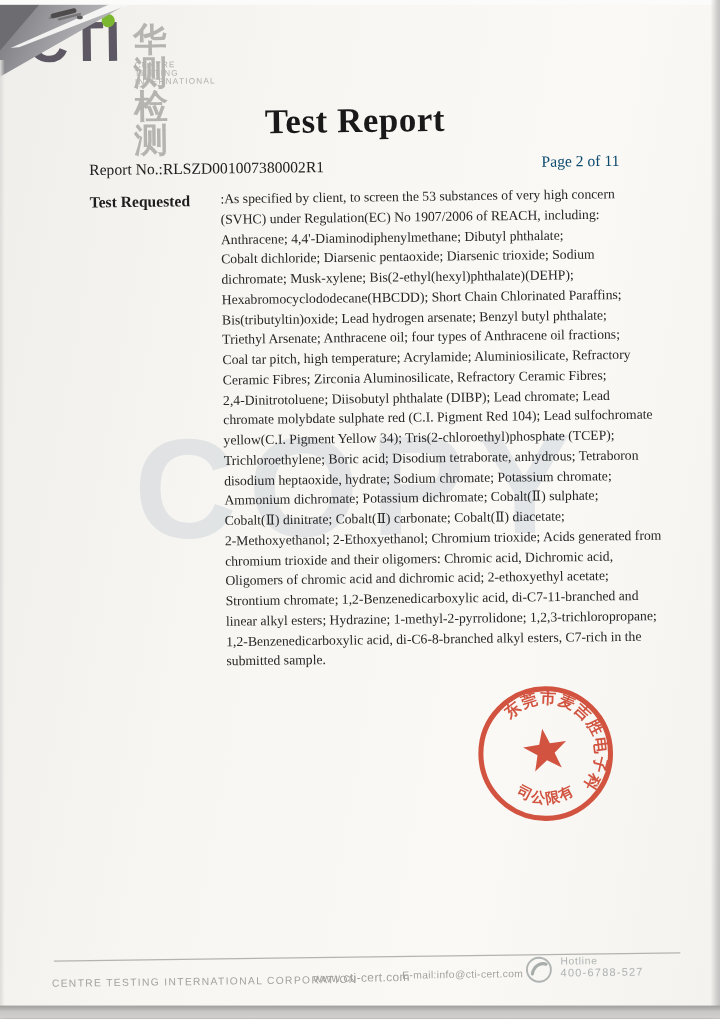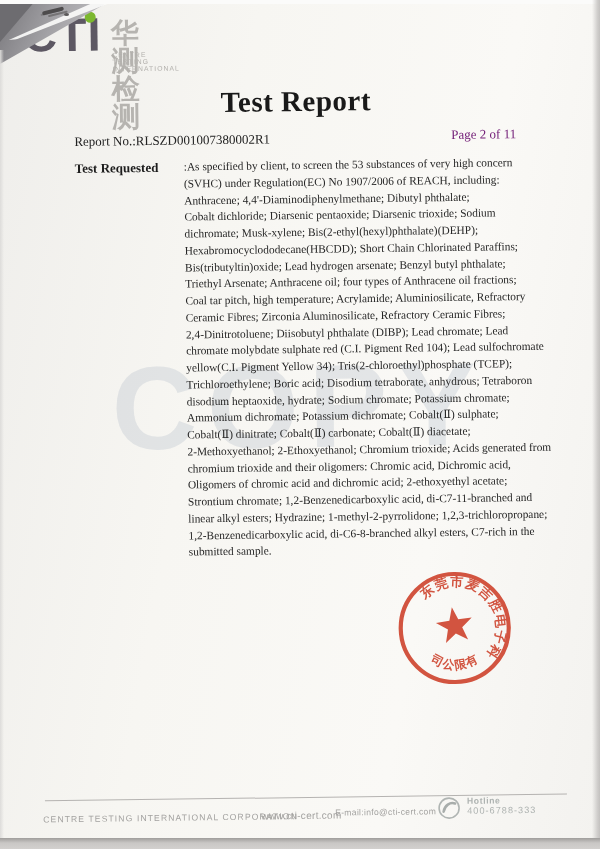--- a/index.html
+++ b/index.html
@@ -37,35 +37,35 @@
     font-weight:bold;font-size:47px;line-height:47px;letter-spacing:1px;color:#5d5863;}
   .logo-dot{position:absolute;left:62px;top:1px;width:11px;height:11px;border-radius:50%;background:#7cb82f;}
   .logo-cn{position:absolute;left:88px;top:9px;font-size:28px;line-height:28px;letter-spacing:4px;
     color:#b6b4b0;font-family:"Liberation Sans",sans-serif;font-weight:bold;}
   .logo-sub{position:absolute;left:89px;top:41px;font-size:6.8px;letter-spacing:1.05px;color:#b2b0ac;
     font-family:"Liberation Sans",sans-serif;}
   
   .title{position:absolute;left:0;top:85px;width:600px;text-align:center;
     font-size:29px;font-weight:bold;color:#191919;letter-spacing:.5px;}
   .report-no{position:absolute;left:78px;top:131px;font-size:13px;color:#222;}
-  .page-no{position:absolute;left:455px;top:129px;font-size:13px;color:#701a75;}
+  .page-no{position:absolute;left:455px;top:129px;font-size:13px;color:#0c4a6e;}
   
   .tr-label{position:absolute;left:78px;top:158px;font-size:13px;font-weight:bold;color:#1d1d1d;}
   .tr-text{position:absolute;left:187px;top:157px;width:400px;font-size:11.4px;line-height:16.75px;
     color:#262626;white-space:pre-line;}
   
   .seal{position:absolute;left:377px;top:555px;width:150px;height:150px;opacity:.92;}
   
   .footer-line{position:absolute;left:40px;top:797px;width:522px;height:1px;background:#b5b3b1;}
   .footer{position:absolute;left:0;top:0;width:600px;height:849px;font-family:"Liberation Sans",sans-serif;color:#a3a2a0;}
   .f-company{position:absolute;left:38px;top:811px;font-size:8.6px;letter-spacing:1.1px;}
   .f-web{position:absolute;left:256px;top:810px;font-size:10px;letter-spacing:.3px;}
   .f-mail{position:absolute;left:330px;top:808px;font-size:8.6px;letter-spacing:.3px;}
   .f-phone{position:absolute;left:432px;top:798px;width:24px;height:24px;}
-  .f-hot1{position:absolute;left:462px;top:798px;font-size:8.6px;letter-spacing:.6px;color:#aeb3b1;font-weight:bold;}
+  .f-hot1{position:absolute;left:462px;top:798px;font-size:8.6px;letter-spacing:.6px;color:#aeb3b1;}
   .f-hot2{position:absolute;left:462px;top:808px;font-size:9.2px;letter-spacing:1px;color:#aeb3b1;}
 </style>
 </head>
 <body>
 
 <div id="page">
   <div id="paper"></div>
 
   <div id="content">
 
@@ -126,21 +126,21 @@
     <div class="footer-line"></div>
     <div class="footer">
       <span class="f-company">CENTRE TESTING INTERNATIONAL CORPORATION</span>
       <span class="f-web">www.cti-cert.com</span>
       <span class="f-mail">E-mail:info@cti-cert.com</span>
       <svg class="f-phone" viewBox="0 0 24 24">
         <circle cx="12" cy="12" r="10" fill="none" stroke="#b0b5b3" stroke-width="1.6"></circle>
         <path d="M6.5,15.5 C7.5,9.5 13,5.5 18,7.5" fill="none" stroke="#a8adab" stroke-width="2.6" stroke-linecap="round"></path>
       </svg>
       <span class="f-hot1">Hotline</span>
-      <span class="f-hot2">400-6788-333</span>
+      <span class="f-hot2">400-6788-527</span>
     </div>
   </div>
 
   <div class="corner-fold-outer"></div>
   <div class="corner-fold-light"></div>
   <div class="corner-fold-inner"></div>
   <div class="staple"></div>
   <div class="staple-dot"></div>
   <div class="edge-top"></div>
   <div class="edge-left"></div>

